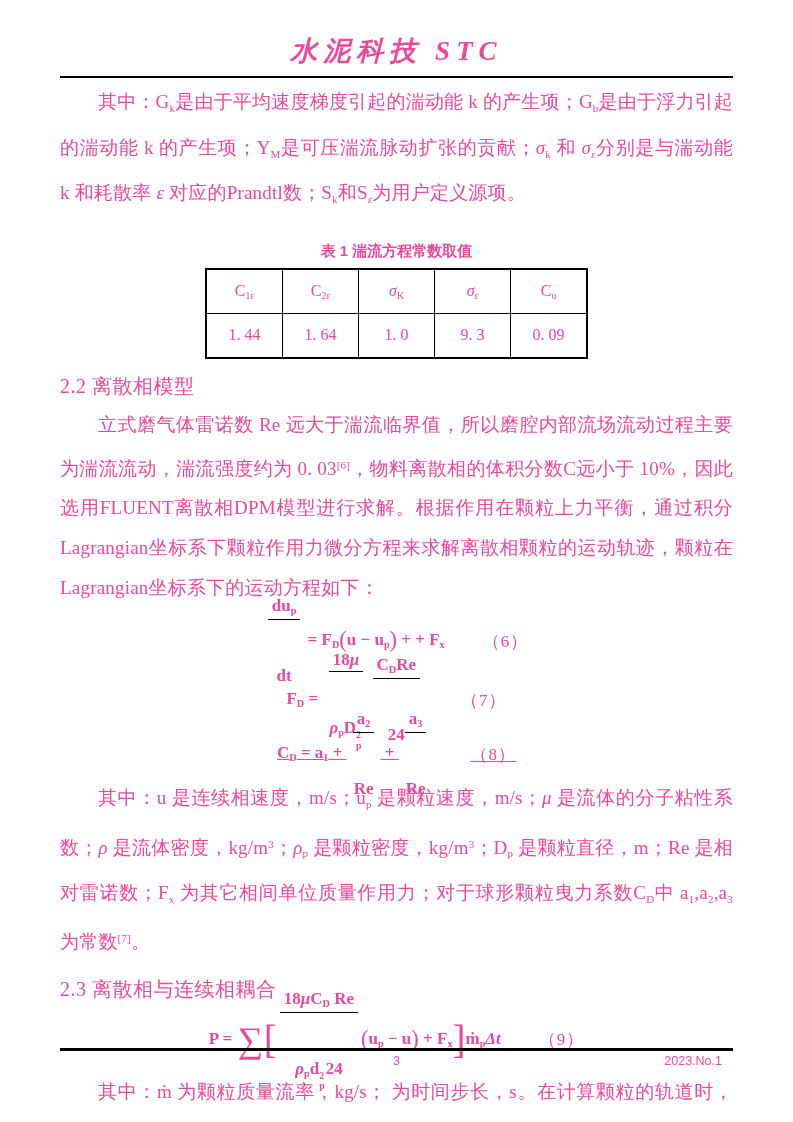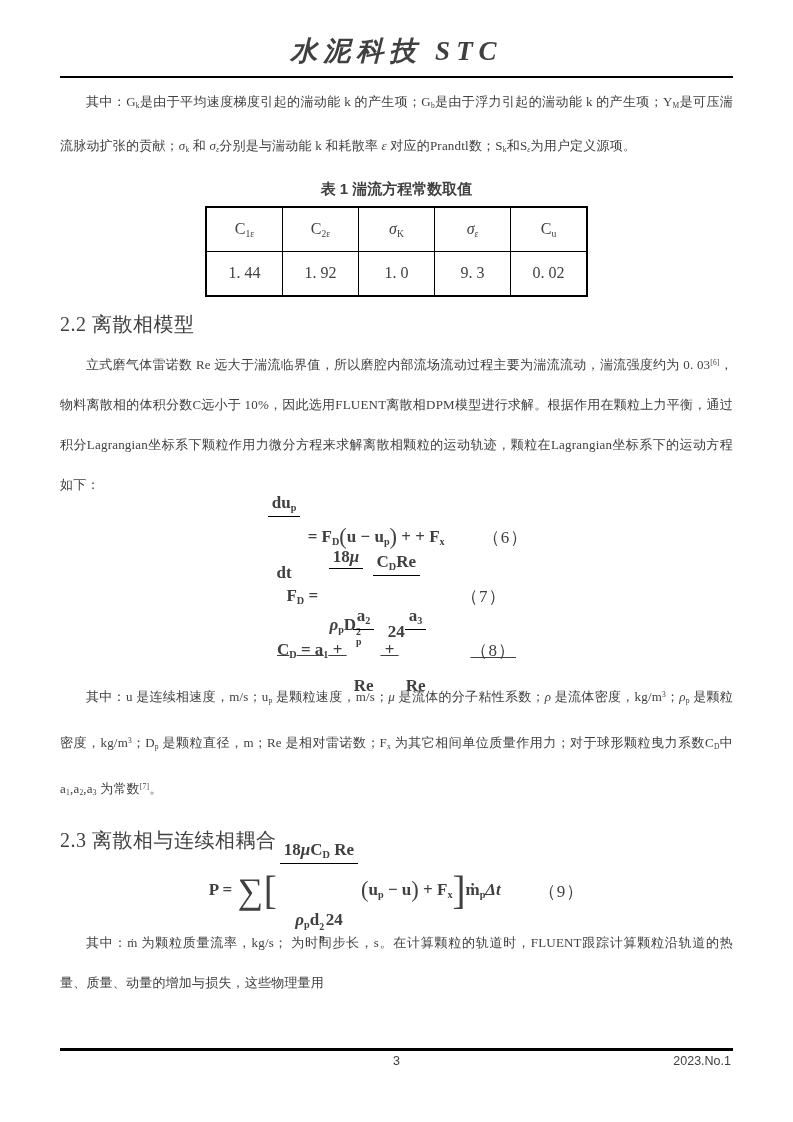--- a/index.html
+++ b/index.html
@@ -1,38 +1,38 @@
 <!DOCTYPE html>
 <html><head>
 <meta charset="utf-8">
 <style>
   html,body{margin:0;padding:0;background:#9a9a9a;}
   .page{
     width:793px;height:1122px;background:#ffffff;position:relative;
     margin:0 auto;box-sizing:border-box;padding:30px 60px 0;
-    font-family:"Liberation Serif","DejaVu Serif",serif;color:#404040;
+    font-family:"Liberation Serif","DejaVu Serif",serif;color:#ec4899;
     overflow:hidden;
   }
   .journal-title{
     text-align:center;font-size:27px;font-weight:700;font-style:italic;
     letter-spacing:6px;line-height:42px;height:44px;
   }
   .header-rule{border-bottom:2.2px solid #000;margin-top:2px;}
   .body-col{margin-top:4px;}
   .para{
-    font-size:13px;line-height:40px;text-align:justify;margin:0;
+    font-size:19px;line-height:40px;text-align:justify;margin:0;
     text-indent:2em;letter-spacing:0.2px;
   }
   .para sub,.para sup{font-size:0.58em;}
   sub{vertical-align:-0.32em;}
   sup{vertical-align:0.5em;font-size:0.58em;}
   .it{font-style:italic;}
   .table-caption{
     text-align:center;font-family:"Liberation Sans","DejaVu Sans",sans-serif;
-    font-weight:700;font-size:15px;line-height:24px;margin-top:6px;
+    font-weight:700;font-size:15px;line-height:24px;margin-top:20px;
   }
   table.const-table{border-collapse:collapse;margin:5px auto 0;border:2px solid #000;}
   table.const-table th,table.const-table td{
     border:1.5px solid #000;width:59px;height:27px;text-align:center;
     font-size:16px;font-weight:400;padding:8px;font-family:"Liberation Serif",serif;
   }
   table.const-table th sub{font-size:0.6em;}
   h2.section{
     font-size:20px;font-weight:400;margin:12px 0 4px;line-height:30px;
     font-family:"Liberation Serif",serif;letter-spacing:0.5px;
@@ -55,21 +55,21 @@
   .ss span{display:block;}
   .tall{font-size:1.32em;line-height:0;vertical-align:-0.1em;font-weight:400;}
   .big{font-size:2.1em;line-height:0;vertical-align:middle;font-weight:400;margin:0 1px;}
   .bbr{font-size:2.3em;line-height:0;vertical-align:middle;font-weight:300;}
   
   .footer{position:absolute;left:60px;right:60px;top:1048px;}
   .footer-rule{border-top:3.5px solid #000;}
   .footer-row{position:relative;height:20px;margin-top:3px;
     font-family:"Liberation Sans","DejaVu Sans",sans-serif;font-size:12.5px;}
   .page-num{position:absolute;left:0;right:0;text-align:center;}
-  .issue{position:absolute;right:2px;}
+  .issue{position:absolute;right:11px;}
 </style>
 </head>
 <body>
 
 <div class="page">
 
   <div>
     <div class="journal-title">水泥科技 STC</div>
     <div class="header-rule"></div>
   </div>
@@ -85,24 +85,24 @@
       <tbody>
           <tr>
         <th>C<sub>1ε</sub></th>
         <th>C<sub>2ε</sub></th>
         <th><span class="it">σ</span><sub>K</sub></th>
         <th><span class="it">σ</span><sub class="it">ε</sub></th>
         <th>C<sub>u</sub></th>
       </tr>
       <tr>
         <td>1. 44</td>
-        <td>1. 92</td>
+        <td>1. 64</td>
         <td>1. 0</td>
         <td>9. 3</td>
-        <td>0. 02</td>
+        <td>0. 09</td>
       </tr>
     </tbody>
       </table>
 
     <h2 class="section">2.2 离散相模型</h2>
 
     <p class="para">立式磨气体雷诺数 Re 远大于湍流临界值，所以磨腔内部流场流动过程主要为湍流流动，湍流强度约为 0. 03<sup>[6]</sup>，物料离散相的体积分数C远小于 10%，因此选用FLUENT离散相DPM模型进行求解。根据作用在颗粒上力平衡，通过积分Lagrangian坐标系下颗粒作用力微分方程来求解离散相颗粒的运动轨迹，颗粒在Lagrangian坐标系下的运动方程如下：</p>
 
     <div class="eq-row eq6-row">
       <span class="eq"><span class="frac">

